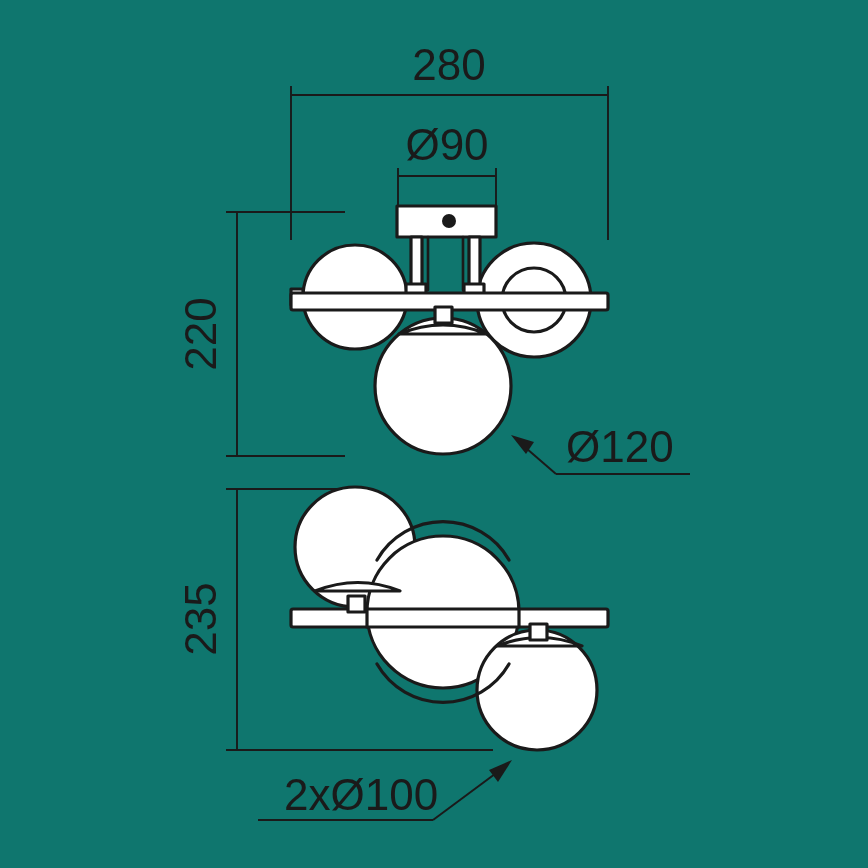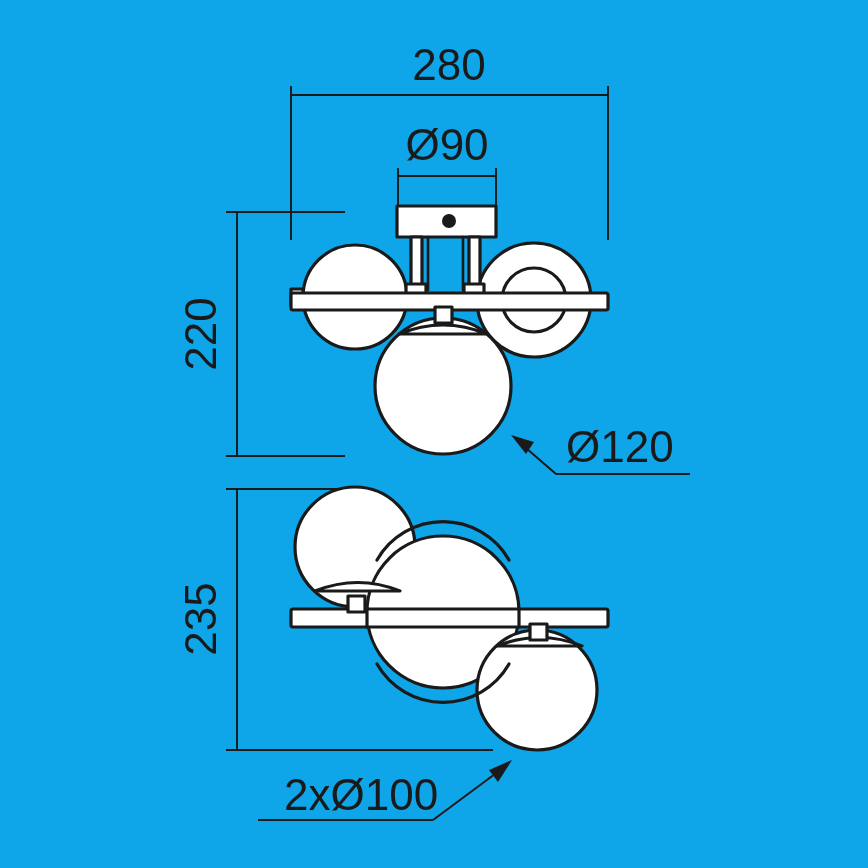--- a/index.html
+++ b/index.html
@@ -10,21 +10,21 @@
   body {
     width: 868px;
     height: 868px;
     font-family: "Liberation Sans", sans-serif;
     overflow: hidden;
   }
   #drawing-root {
     position: relative;
     width: 868px;
     height: 868px;
-    background: #0ea5e9;
+    background: #0f766e;
   }
   svg#tech-drawing {
     display: block;
     width: 868px;
     height: 868px;
   }
   .dim-text {
     font-family: "Liberation Sans", sans-serif;
     font-size: 44px;
     fill: #1a1a1a;

